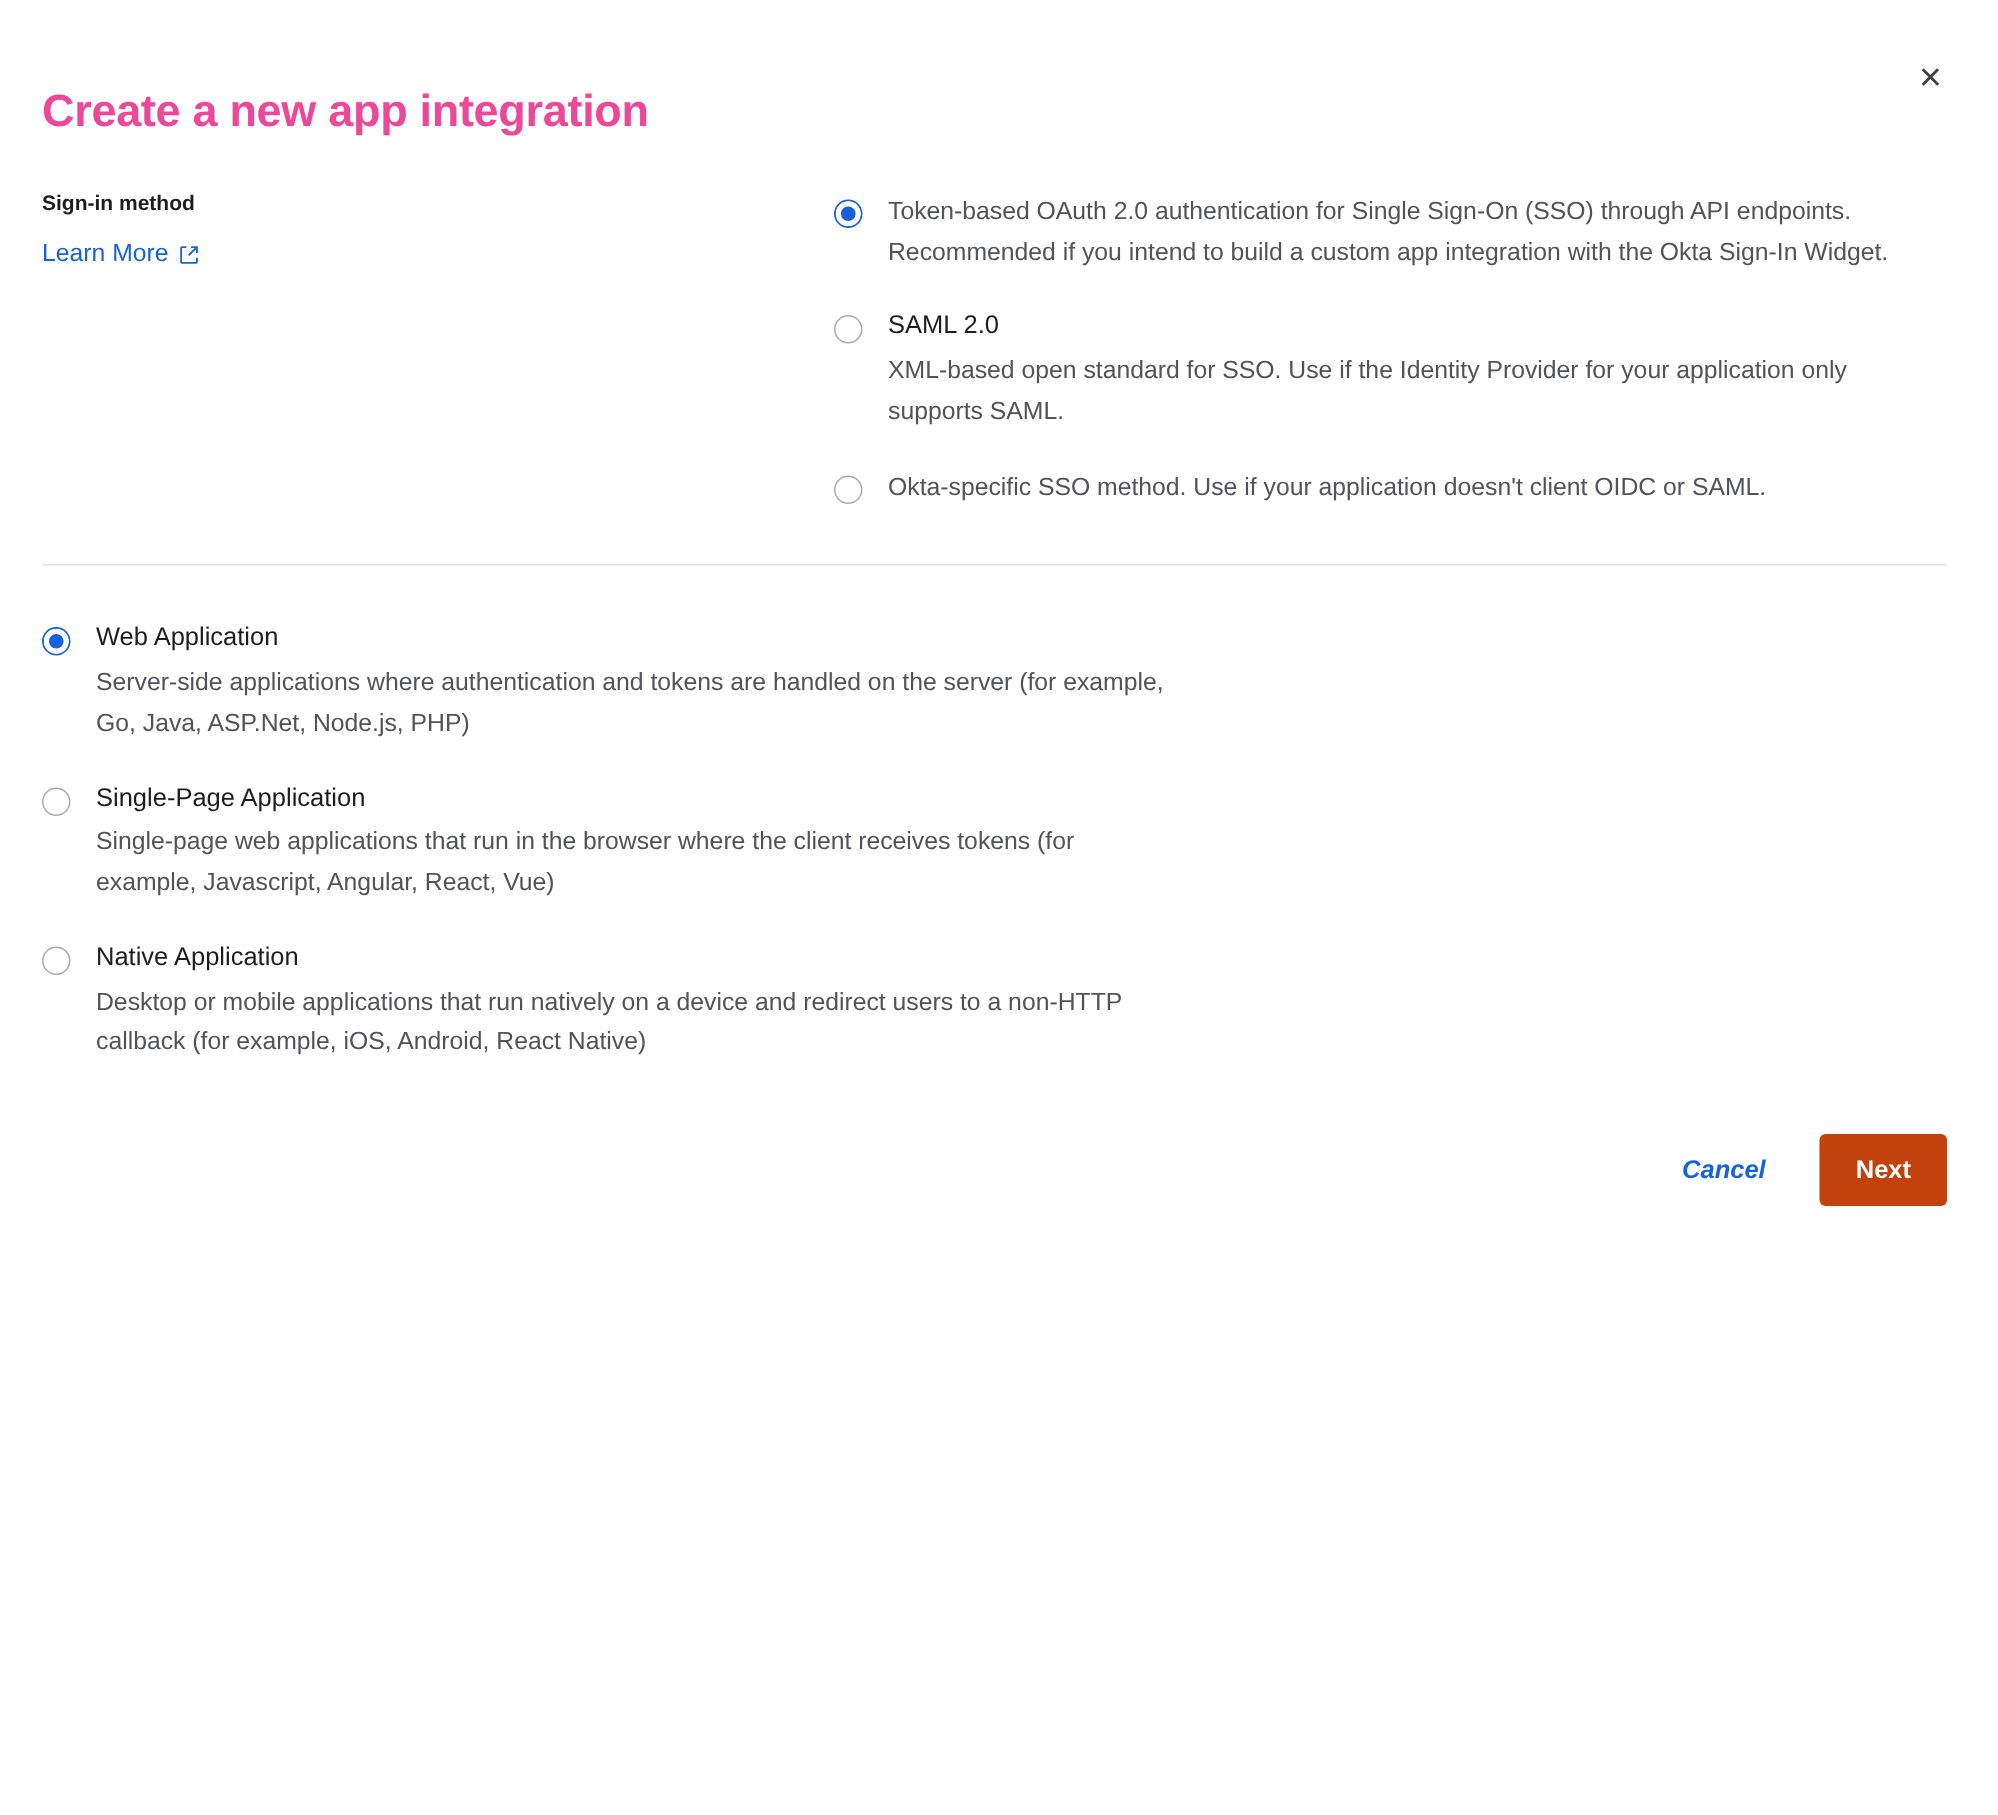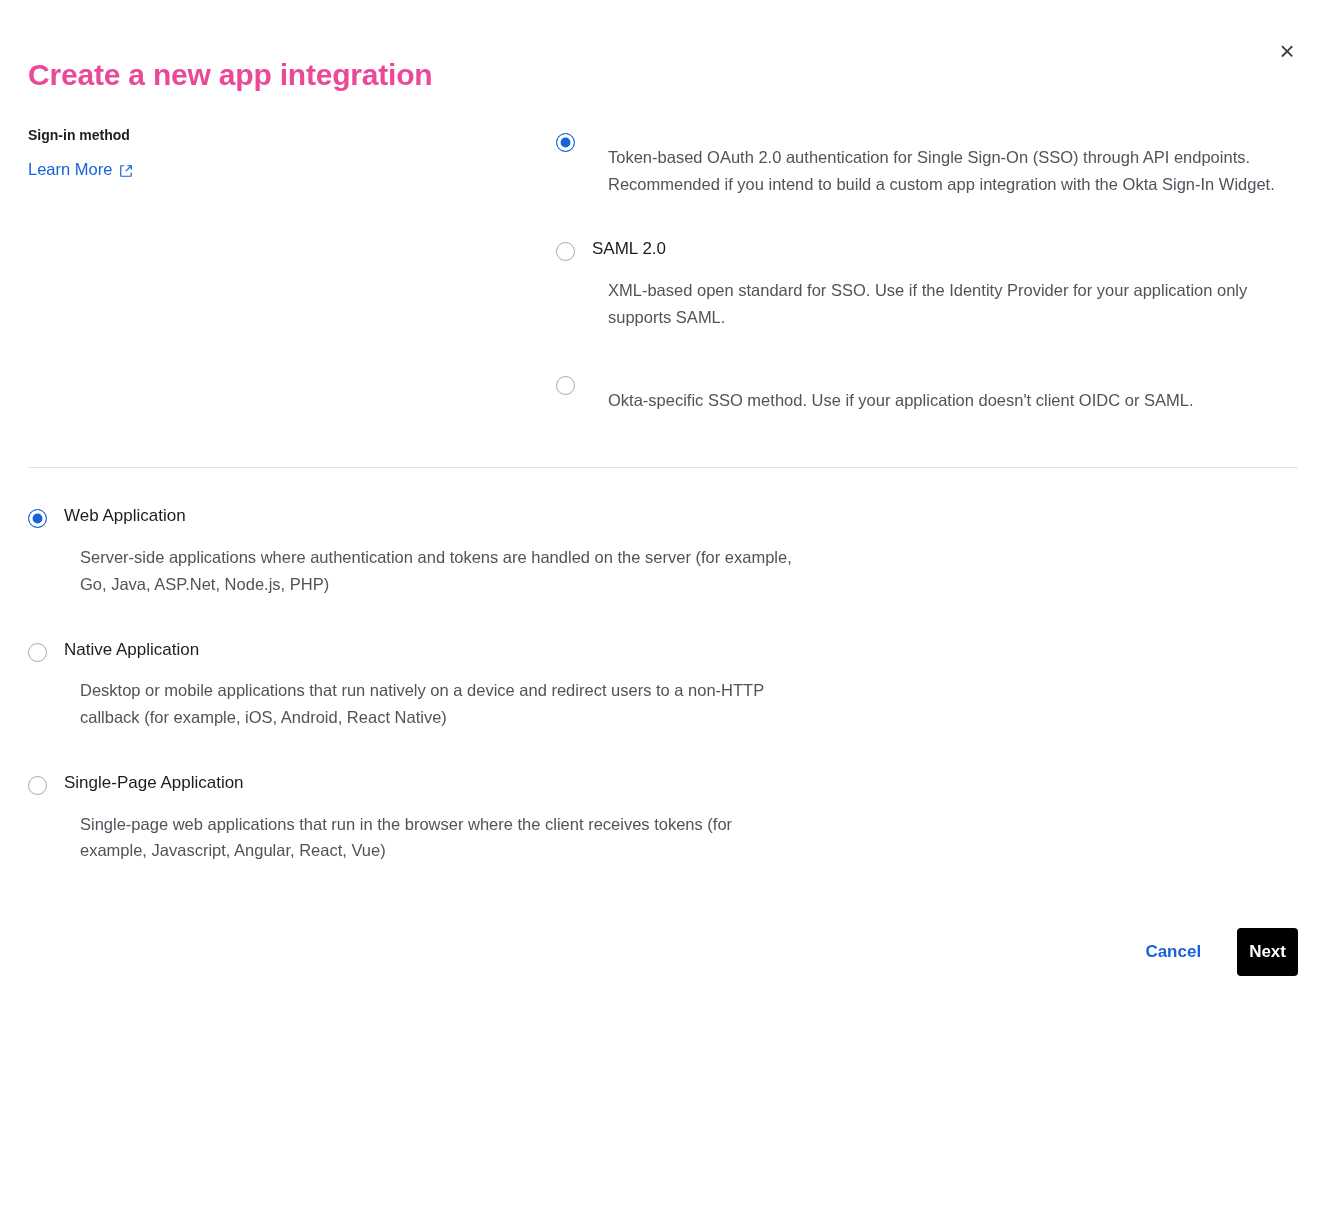--- a/index.html
+++ b/index.html
@@ -110,21 +110,21 @@
   .option-title {
     font-size: 17px;
     color: #1d1d21;
     line-height: 1.4;
     margin: 0 0 5px 0;
   }
   .option-desc {
     font-size: 16.5px;
     color: #52525b;
     line-height: 1.62;
-    margin: 16px;
+    margin: 0;
     max-width: 720px;
   }
 
   .divider {
     height: 1px;
     background: #e4e4e8;
     margin: 38px 34px 0 28px;
   }
 
   .footer {
@@ -136,29 +136,30 @@
   }
   .btn-cancel {
     background: transparent;
     border: none;
     color: #1662dd;
     font-size: 17px;
     font-weight: 700;
     cursor: pointer;
     padding: 10px 14px;
     font-family: inherit;
+    font-style: italic;
   }
   .btn-next {
-    background: #000000;
+    background: #c2410c;
     border: none;
     color: #ffffff;
     font-size: 17px;
     font-weight: 700;
     border-radius: 4px;
-    padding: 14px 12px;
+    padding: 14px 24px;
     cursor: pointer;
     font-family: inherit;
   }
 </style>
 </head>
 <body>
 
 <div class="dialog">
 
   <button class="close-btn">×</button>
@@ -218,30 +219,30 @@
         <span class="radio checked"></span>
         <div class="option-body">
           <div class="option-title">Web Application</div>
           <div class="option-desc">Server-side applications where authentication and tokens are handled on the server (for example, Go, Java, ASP.Net, Node.js, PHP)</div>
         </div>
       </div>
 
       <div class="option">
         <span class="radio"></span>
         <div class="option-body">
+          <div class="option-title">Single-Page Application</div>
+          <div class="option-desc">Single-page web applications that run in the browser where the client receives tokens (for example, Javascript, Angular, React, Vue)</div>
+        </div>
+      </div>
+
+      <div class="option">
+        <span class="radio"></span>
+        <div class="option-body">
           <div class="option-title">Native Application</div>
           <div class="option-desc">Desktop or mobile applications that run natively on a device and redirect users to a non-HTTP callback (for example, iOS, Android, React Native)</div>
-        </div>
-      </div>
-
-      <div class="option">
-        <span class="radio"></span>
-        <div class="option-body">
-          <div class="option-title">Single-Page Application</div>
-          <div class="option-desc">Single-page web applications that run in the browser where the client receives tokens (for example, Javascript, Angular, React, Vue)</div>
         </div>
       </div>
 
     </div>
   </div>
 
   <div class="footer">
     <button class="btn-cancel">Cancel</button>
     <button class="btn-next">Next</button>
   </div>

